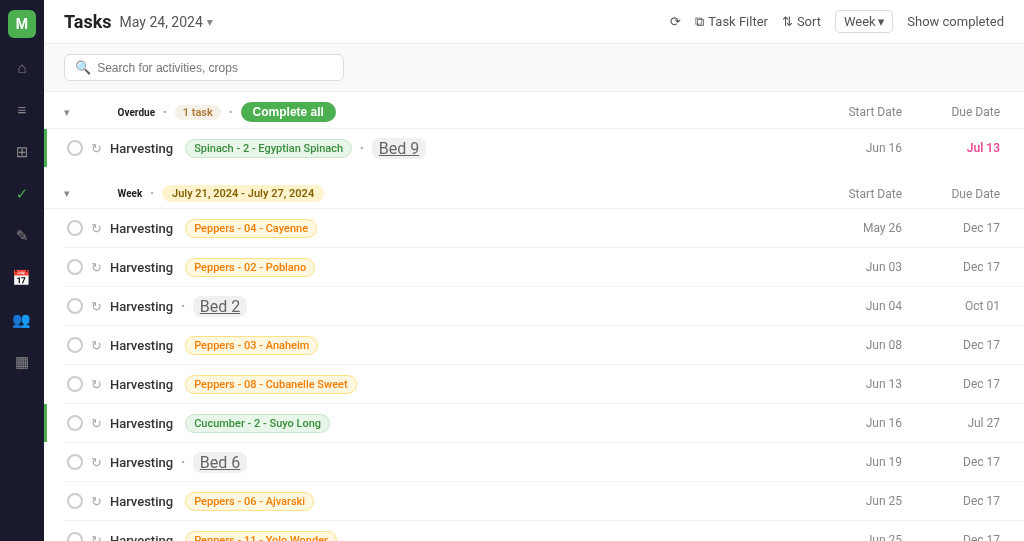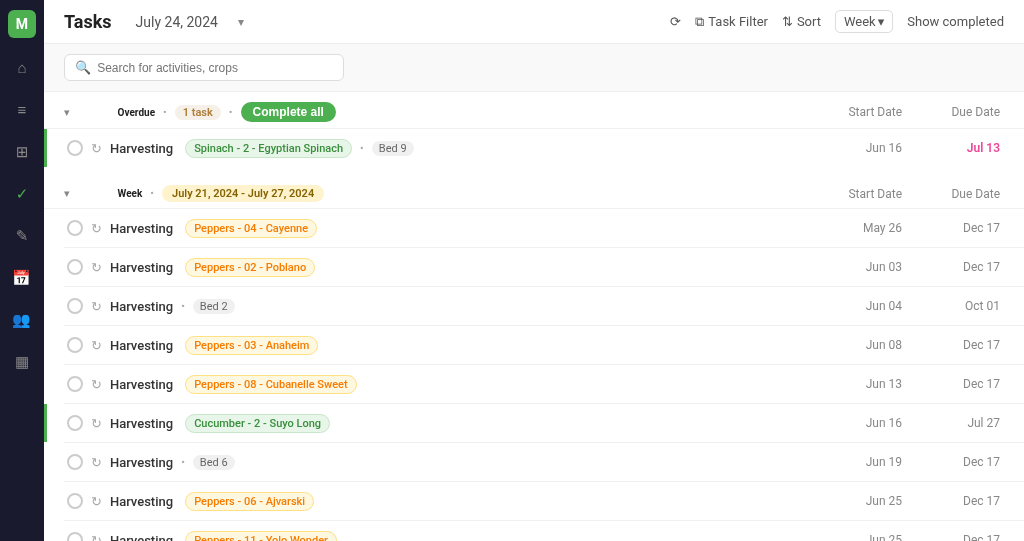--- a/index.html
+++ b/index.html
@@ -60,21 +60,21 @@
       overflow: hidden;
     }
 
     
     .header {
       display: flex;
       align-items: center;
       padding: 10px 20px;
       border-bottom: 1px solid #eee;
       background: #fff;
-      gap: 20px;
+      gap: 4px;
     }
     .header-title {
       font-size: 18px;
       font-weight: 700;
       color: #222;
     }
     .header-date {
       font-size: 14px;
       color: #555;
       margin-left: 4px;
@@ -252,25 +252,26 @@
     .tag-cucumber {
       background: #e8f5e9;
       color: #388e3c;
       border: 1px solid #c8e6c9;
     }
     .task-dot {
       color: #aaa;
       font-size: 11px;
     }
     .task-bed {
-      font-size: 11px;
+      font-size: 16px;
       color: #666;
       background: #f0f0f0;
       border-radius: 8px;
       padding: 1px 7px;
+      text-decoration: underline;
     }
     .task-spacer { flex: 1; }
     .task-date {
       width: 90px;
       text-align: right;
       font-size: 12px;
       color: #888;
       padding-right: 4px;
     }
     .task-date.overdue-date {
@@ -313,21 +314,21 @@
   <div class="sidebar-icon">✎</div>
   <div class="sidebar-icon">📅</div>
   <div class="sidebar-icon">👥</div>
   <div class="sidebar-icon">▦</div>
 </div>
 
 <div class="main">
 
   <div class="header">
     <span class="header-title">Tasks</span>
-    <span class="header-date">July 24, 2024</span>
+    <span class="header-date">May 24, 2024</span>
     <span class="header-chevron">▾</span>
     <div class="header-spacer"></div>
     <div class="header-actions">
       <div class="header-btn">
         <span>⟳</span>
       </div>
       <div class="header-btn">
         <span>⧉</span>
         <span>Task Filter</span>
       </div>

